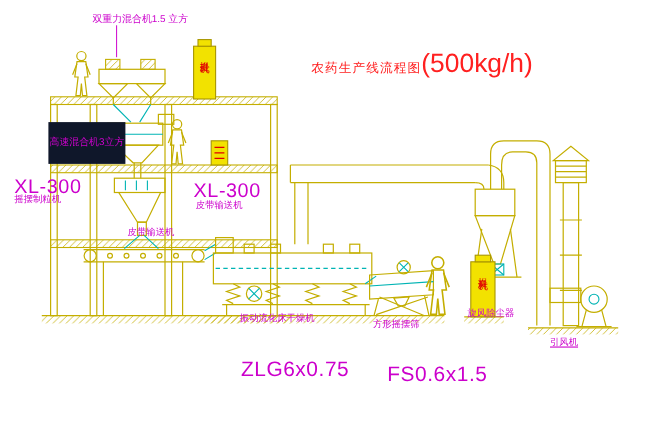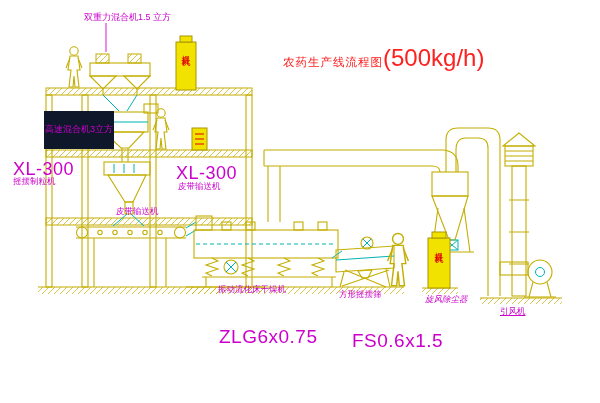--- a/index.html
+++ b/index.html
@@ -206,20 +206,20 @@
   <div class="label s8" style="left:178px;top:182px;">皮带输送机</div>
 
   <div class="label s8" style="left:116px;top:207px;">皮带输送机</div>
 
   <div class="label s8" style="left:218px;top:285px;">振动流化床干燥机</div>
   <div class="label s13" style="left:219px;top:297px;">ZLG6x0.75</div>
 
   <div class="label s8" style="left:339px;top:290px;">方形摇摆筛</div>
   <div class="label s13" style="left:352px;top:301px;">FS0.6x1.5</div>
 
-  <div class="label s8" style="left:425px;top:295px;font-style:italic;">旋风除尘器</div>
+  <div class="label s8" style="left:425px;top:280px;">旋风除尘器</div>
 
   <div class="label s8" style="left:500px;top:307px;text-decoration:underline;">引风机</div>
 
   <div class="vtext" style="left:181px;top:48px;">提升机</div>
   <div class="vtext" style="left:434px;top:245px;">提升机</div>
 
 </div>
 
 </body></html>

